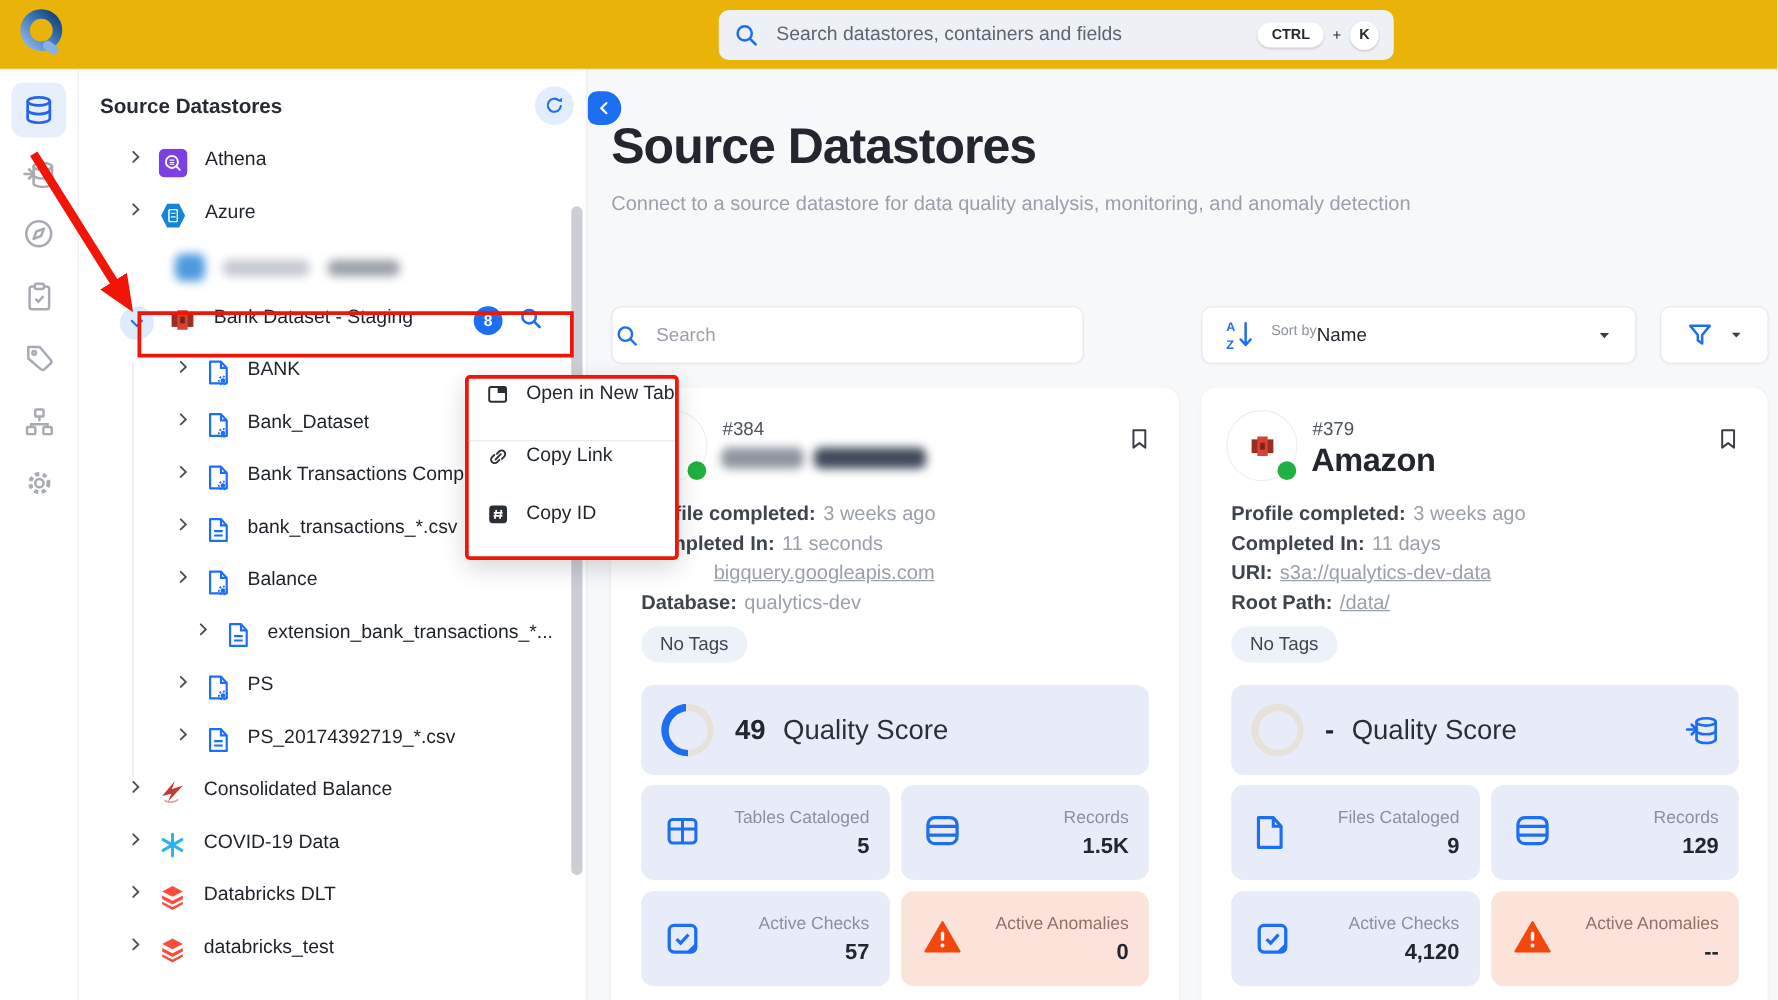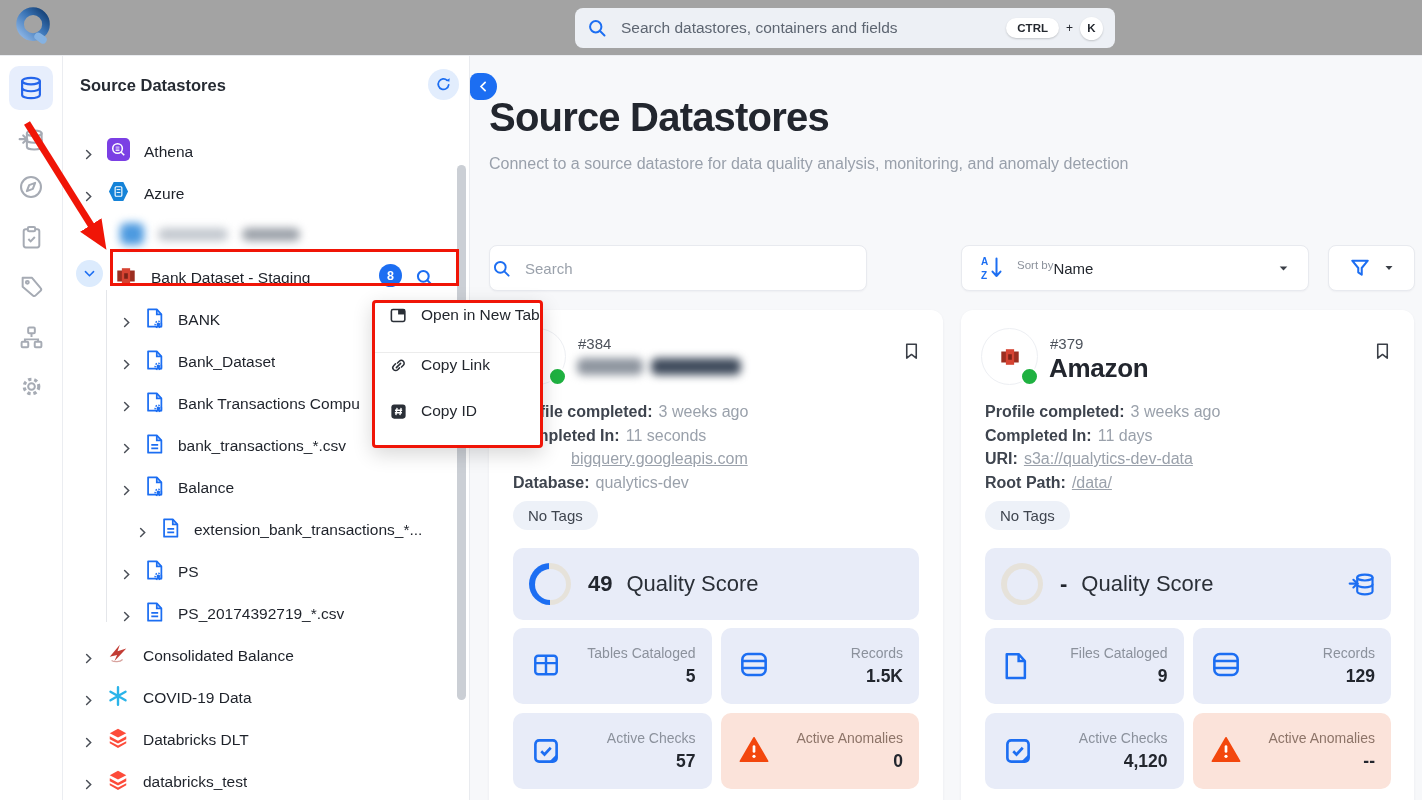--- a/index.html
+++ b/index.html
@@ -3,40 +3,40 @@
 <meta charset="utf-8">
 <style>
   html,body{margin:0;padding:0;}
   body{
     width:1422px;height:800px;position:relative;overflow:hidden;
     font-family:"Liberation Sans",sans-serif;background:#fff;color:#23272e;
     -webkit-font-smoothing:antialiased;
   }
   .ic{display:inline-flex;align-items:center;justify-content:center;line-height:0;}
   
-  .topbar{position:absolute;left:0;top:0;width:1422px;height:55px;background:#a3a3a3;border-bottom:1px solid #ebedf1;z-index:5;}
+  .topbar{position:absolute;left:0;top:0;width:1422px;height:55px;background:#eab308;border-bottom:1px solid #ebedf1;z-index:5;}
   .logo{position:absolute;left:11px;top:4px;}
   .global-search{position:absolute;left:575px;top:8px;width:540px;height:40px;background:#edf0f5;border-radius:8px;display:flex;align-items:center;padding:0 12px;box-sizing:border-box;}
   .global-search .ic{color:#1c6ef2;margin-right:12px;}
   .global-search input{flex:1;border:none;outline:none;background:transparent;font:15.5px "Liberation Sans",sans-serif;color:#3c424c;}
   .global-search input::placeholder{color:#5d6571;}
   .kbd-ctrl{background:#fff;border-radius:12px;padding:4px 11px;font-size:11.5px;font-weight:bold;color:#23272e;box-shadow:0 1px 2px rgba(0,0,0,.18);}
   .kbd-plus{margin:0 7px;color:#23272e;font-size:12px;}
   .kbd-k{background:#fff;border-radius:50%;width:23px;height:23px;display:flex;align-items:center;justify-content:center;font-size:11.5px;font-weight:bold;color:#23272e;box-shadow:0 1px 2px rgba(0,0,0,.18);}
   
   .rail{position:absolute;left:0;top:55px;width:62px;height:745px;background:#fff;border-right:1px solid #ebedf1;z-index:4;}
   .rail-item{position:absolute;left:9px;width:44px;height:44px;border-radius:10px;display:flex;align-items:center;justify-content:center;color:#a6abb4;cursor:pointer;}
   .rail-item.active{background:#e7eefc;color:#2465eb;}
   
   .tree{position:absolute;left:62px;top:55px;width:408px;height:745px;background:#fff;border-right:1px solid #e9ebef;z-index:3;box-sizing:border-box;}
   .tree-header{position:absolute;left:18px;top:21px;font-size:16.5px;font-weight:bold;color:#262b33;}
   .refresh-btn{position:absolute;left:366px;top:14px;width:31px;height:31px;border-radius:50%;background:#e2edfd;color:#1c6ef2;display:flex;align-items:center;justify-content:center;cursor:pointer;}
   .scroll-thumb{position:absolute;left:395px;top:110px;width:9px;height:535px;background:#cbcfd5;border-radius:5px;}
   .tree-rows{position:absolute;left:0;top:64px;right:0;}
-  .tree-row{position:absolute;left:0;width:408px;height:42px;display:flex;align-items:flex-end;box-sizing:border-box;padding-right:36px;cursor:pointer;}
+  .tree-row{position:absolute;left:0;width:408px;height:42px;display:flex;align-items:flex-start;box-sizing:border-box;padding-right:36px;cursor:pointer;padding-left:20px;}
   .tree-row .chev{color:#4b5058;margin-left:20px;flex:0 0 auto;}
   .tree-row.child .chev{margin-left:58px;}
   .tree-row .node-icon{margin-left:12px;flex:0 0 auto;color:#1c6ef2;}
   .tree-row .lbl{margin-left:14px;font-size:15.5px;font-weight:500;color:#1e222a;white-space:nowrap;overflow:hidden;}
   .chev-circle{width:27px;height:27px;border-radius:50%;background:#dcebfd;display:flex;align-items:center;justify-content:center;color:#1c6ef2;margin-left:14px;flex:0 0 auto;}
   .badge{margin-left:auto;background:#1c6ef2;color:#fff;min-width:23px;height:23px;border-radius:12px;font-size:12.5px;font-weight:bold;display:flex;align-items:center;justify-content:center;flex:0 0 auto;}
   .row-search{color:#1c6ef2;margin-left:13px;flex:0 0 auto;cursor:pointer;}
   .indent-line{position:absolute;left:44px;top:235px;width:1px;height:332px;background:#e4e6ea;}
   .blob{filter:blur(4px);border-radius:6px;display:inline-block;}
   

